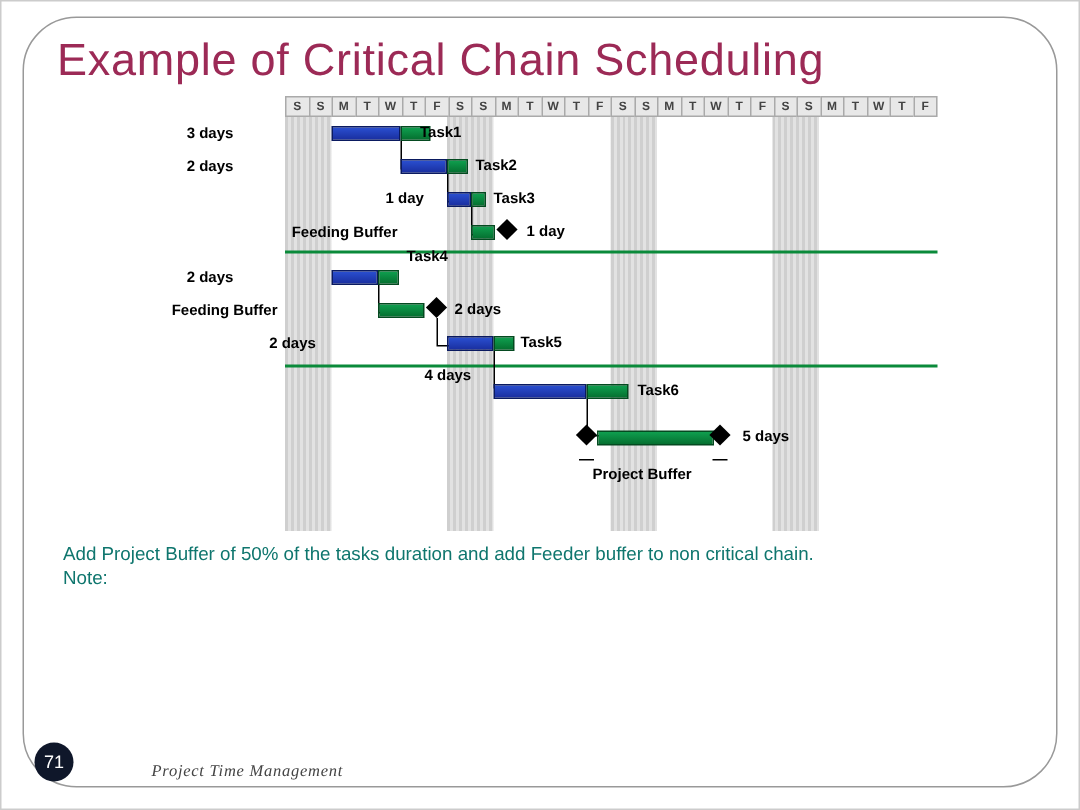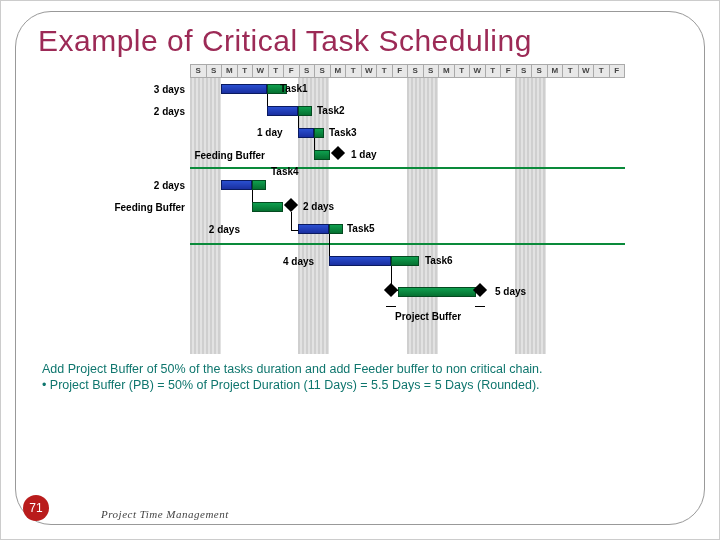--- a/index.html
+++ b/index.html
@@ -53,21 +53,21 @@
   }
   .day:last-child { border-right: 1px solid #aaa; }
 
   .row-area {
     position: absolute; top: 14px; left: 0; right: 0; bottom: 0;
   }
   .leftlabel {
     position: absolute;
     font: 700 10px/12px Arial;
     color: #000;
-    text-align: right;
+    text-align: center;
   }
   .bar {
     position: absolute;
     height: 10px;
     background: linear-gradient(#2a4fd0,#1a2fa0);
     border: 1px solid #0a1a60;
   }
   .buf {
     background: linear-gradient(#0f9f4f,#057030);
     border: 1px solid #044a20;
@@ -98,38 +98,38 @@
     margin: 8px 6px 0 6px;
     font: 400 12.5px/1.25 Arial;
     color: #0f766e;
   }
   .body-text .bold { font-weight: 700; }
 
   .slide-num {
     position: absolute;
     left: 22px; bottom: 18px;
     width: 26px; height: 26px; border-radius: 50%;
-    background: #b91c1c;
+    background: #0f172a;
     color: #fff;
     font: 400 12px/26px Arial;
     text-align: center;
   }
   .footer {
     position: absolute;
     left: 100px; bottom: 18px;
     font: italic 400 11px/14px "Times New Roman", serif;
     color: #444;
     letter-spacing: 0.5px;
   }
 </style>
 </head>
 <body>
 
 <div class="frame">
-  <div class="title">Example of Critical Task Scheduling</div>
+  <div class="title">Example of Critical Chain Scheduling</div>
 
   <div class="chart-wrap">
     <div class="chart-bg">
 
       <div class="weekcol" style="left:0px;width:31px"></div>
       <div class="weekcol" style="left:108px;width:31px"></div>
       <div class="weekcol" style="left:217px;width:31px"></div>
       <div class="weekcol" style="left:325px;width:31px"></div>
     </div>
     <div class="header-days">
@@ -201,36 +201,36 @@
       <div class="barlabel" style="top:123px;left:208px">2 days</div>
       <div class="link" style="top:134px;left:196px;height:18px"></div>
 
       <div class="leftlabel" style="top:146px;left:55px;width:90px">2 days</div>
       <div class="bar" style="top:146px;left:203px;width:31px"></div>
       <div class="bar buf" style="top:146px;left:234px;width:14px"></div>
       <div class="barlabel" style="top:145px;left:252px">Task5</div>
       <div class="hline" style="top:165px;left:95px;width:435px;height:2px;background:#0a8a3a"></div>
       <div class="link" style="top:156px;left:234px;height:24px"></div>
 
-      <div class="barlabel" style="top:178px;left:188px">4 days</div>
+      <div class="barlabel" style="top:167px;left:188px">4 days</div>
       <div class="bar" style="top:178px;left:234px;width:62px"></div>
       <div class="bar buf" style="top:178px;left:296px;width:28px"></div>
       <div class="barlabel" style="top:177px;left:330px">Task6</div>
       <div class="link" style="top:188px;left:296px;height:24px"></div>
 
       <div class="diamond" style="top:207px;left:291px"></div>
       <div class="bar buf" style="top:209px;left:303px;width:78px"></div>
       <div class="diamond" style="top:207px;left:380px"></div>
       <div class="barlabel" style="top:208px;left:400px">5 days</div>
       <div class="barlabel" style="top:233px;left:300px">Project Buffer</div>
       <div class="hline" style="top:228px;left:291px;width:10px"></div>
       <div class="hline" style="top:228px;left:380px;width:10px"></div>
     </div>
   </div>
 
   <div class="body-text">
     <div>Add Project Buffer of 50% of the tasks duration and add Feeder buffer to non critical chain.</div>
-    <div>• Project Buffer (PB) = 50% of Project Duration (11 Days) = 5.5 Days = 5 Days (Rounded).</div>
+    <div>Note:</div>
   </div>
 </div>
 
 <div class="slide-num">71</div>
 <div class="footer">Project Time Management</div>
 
 </body></html>

